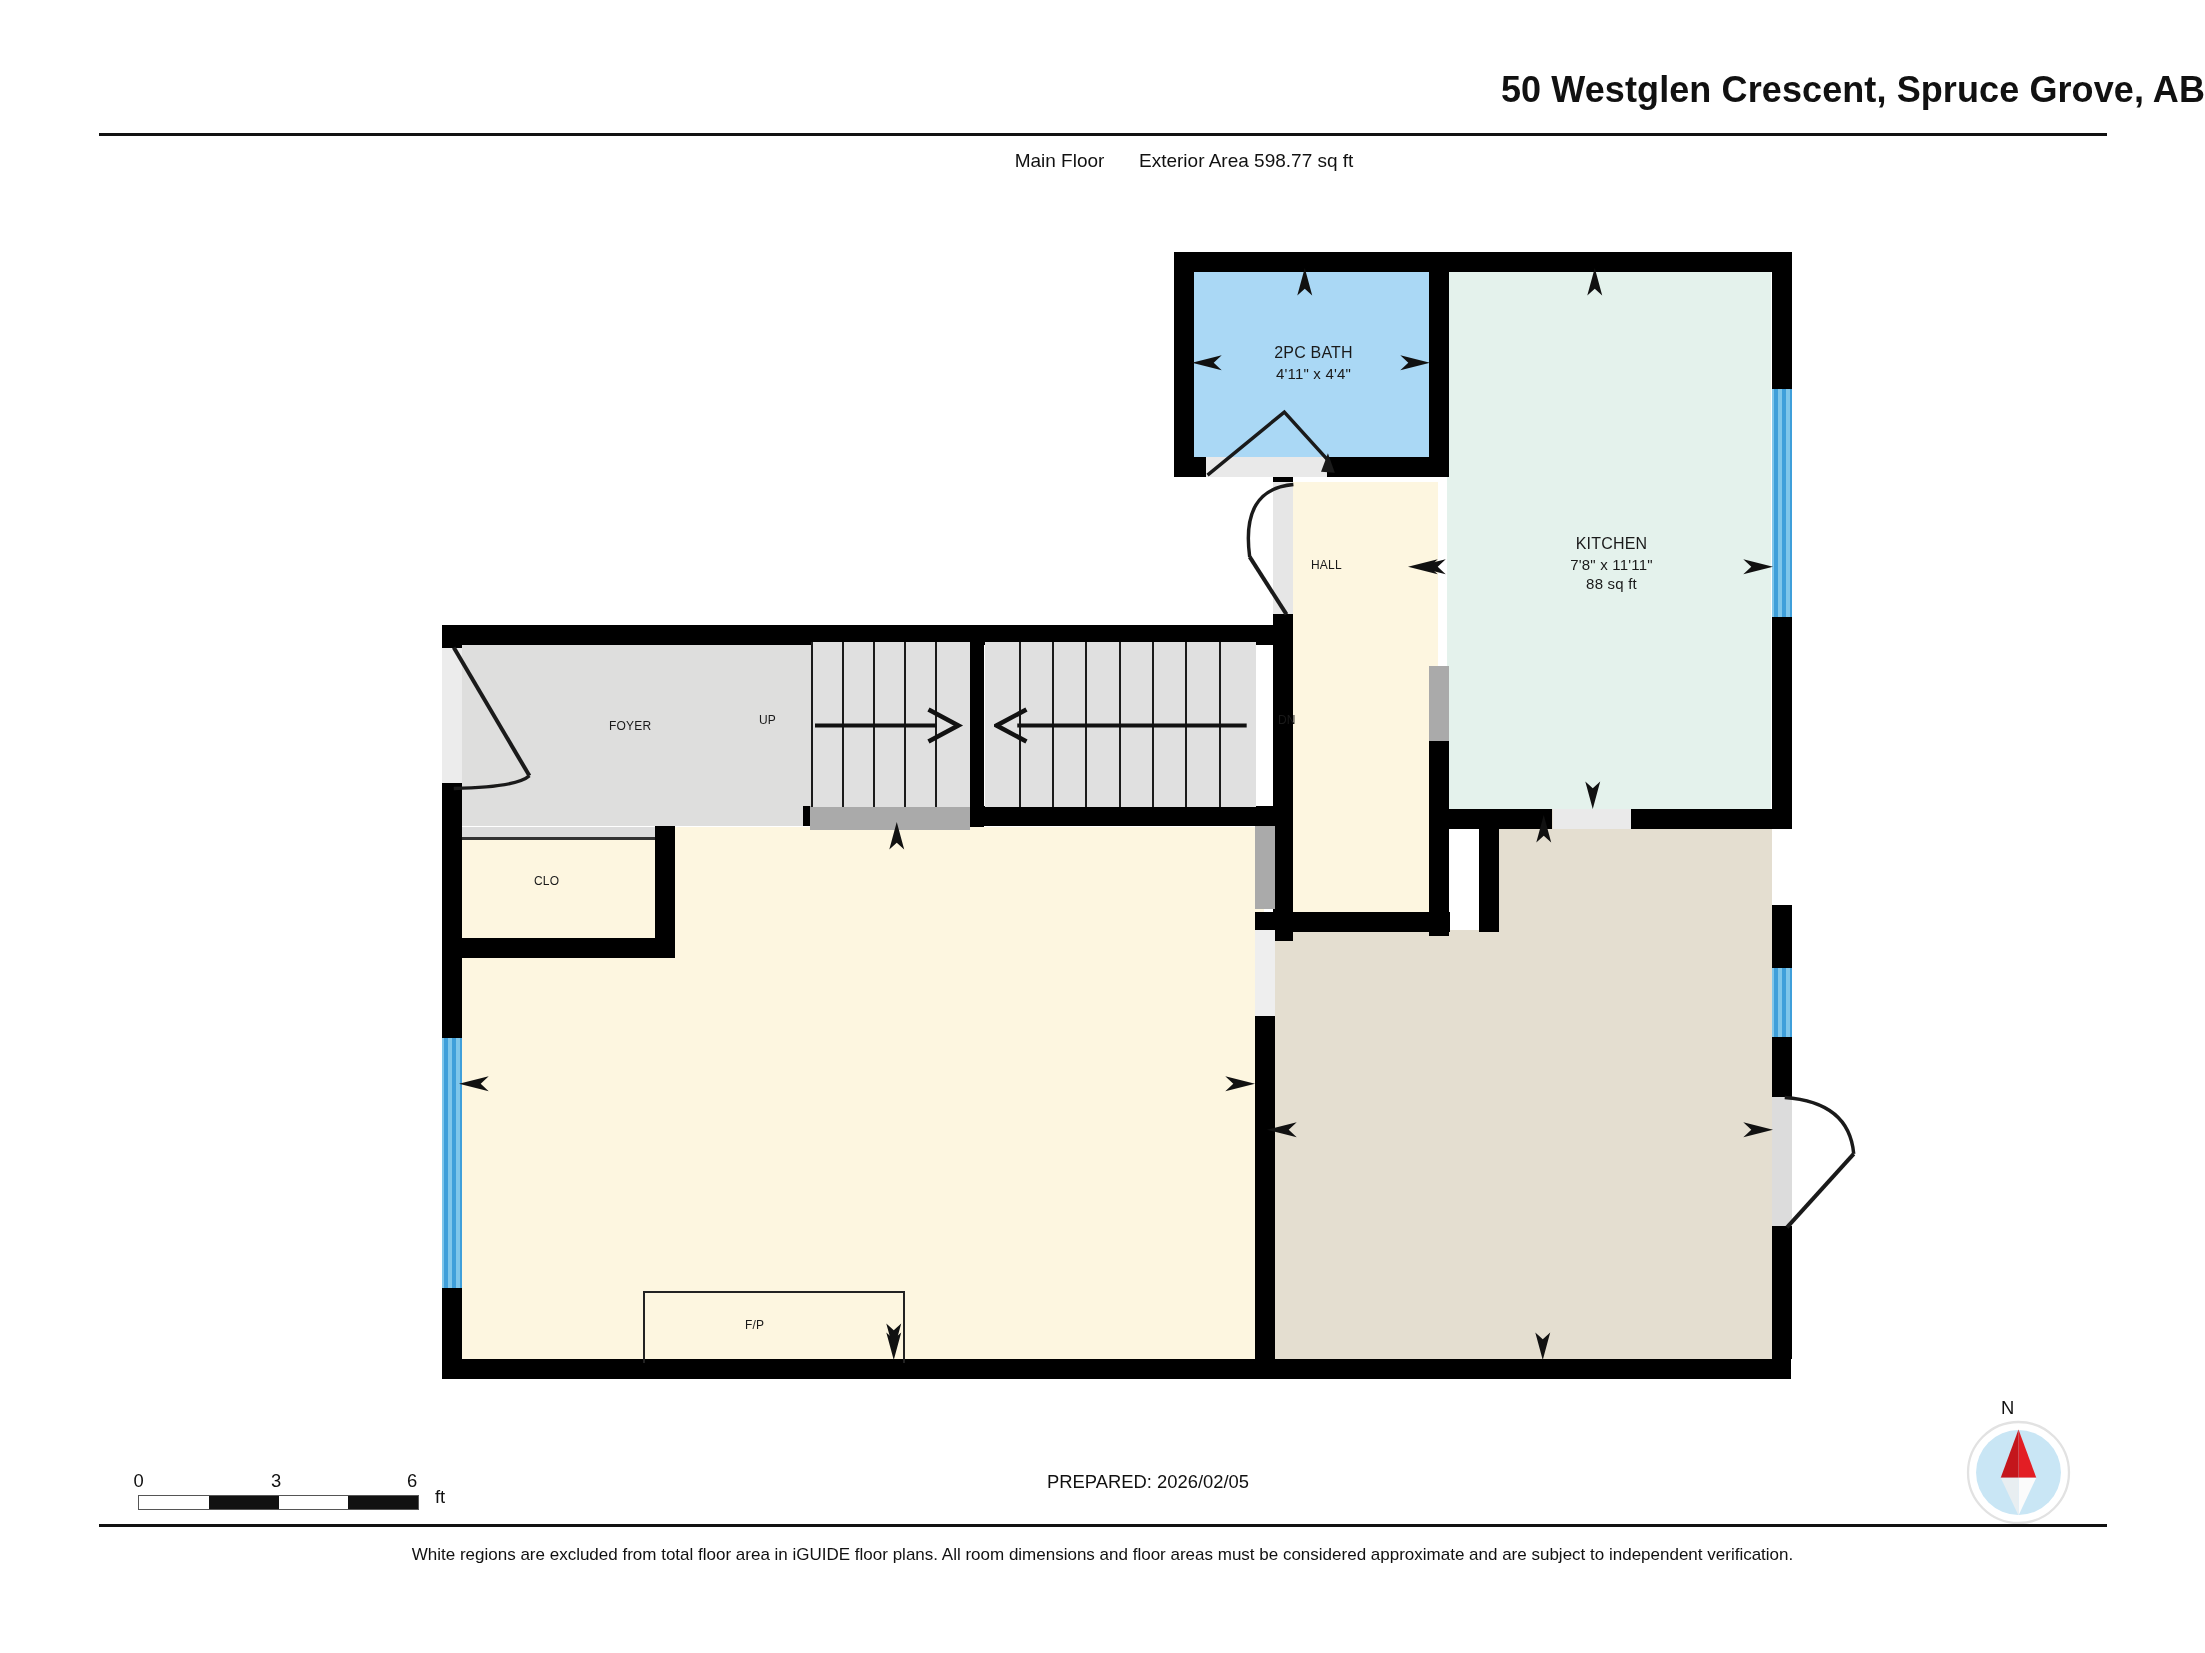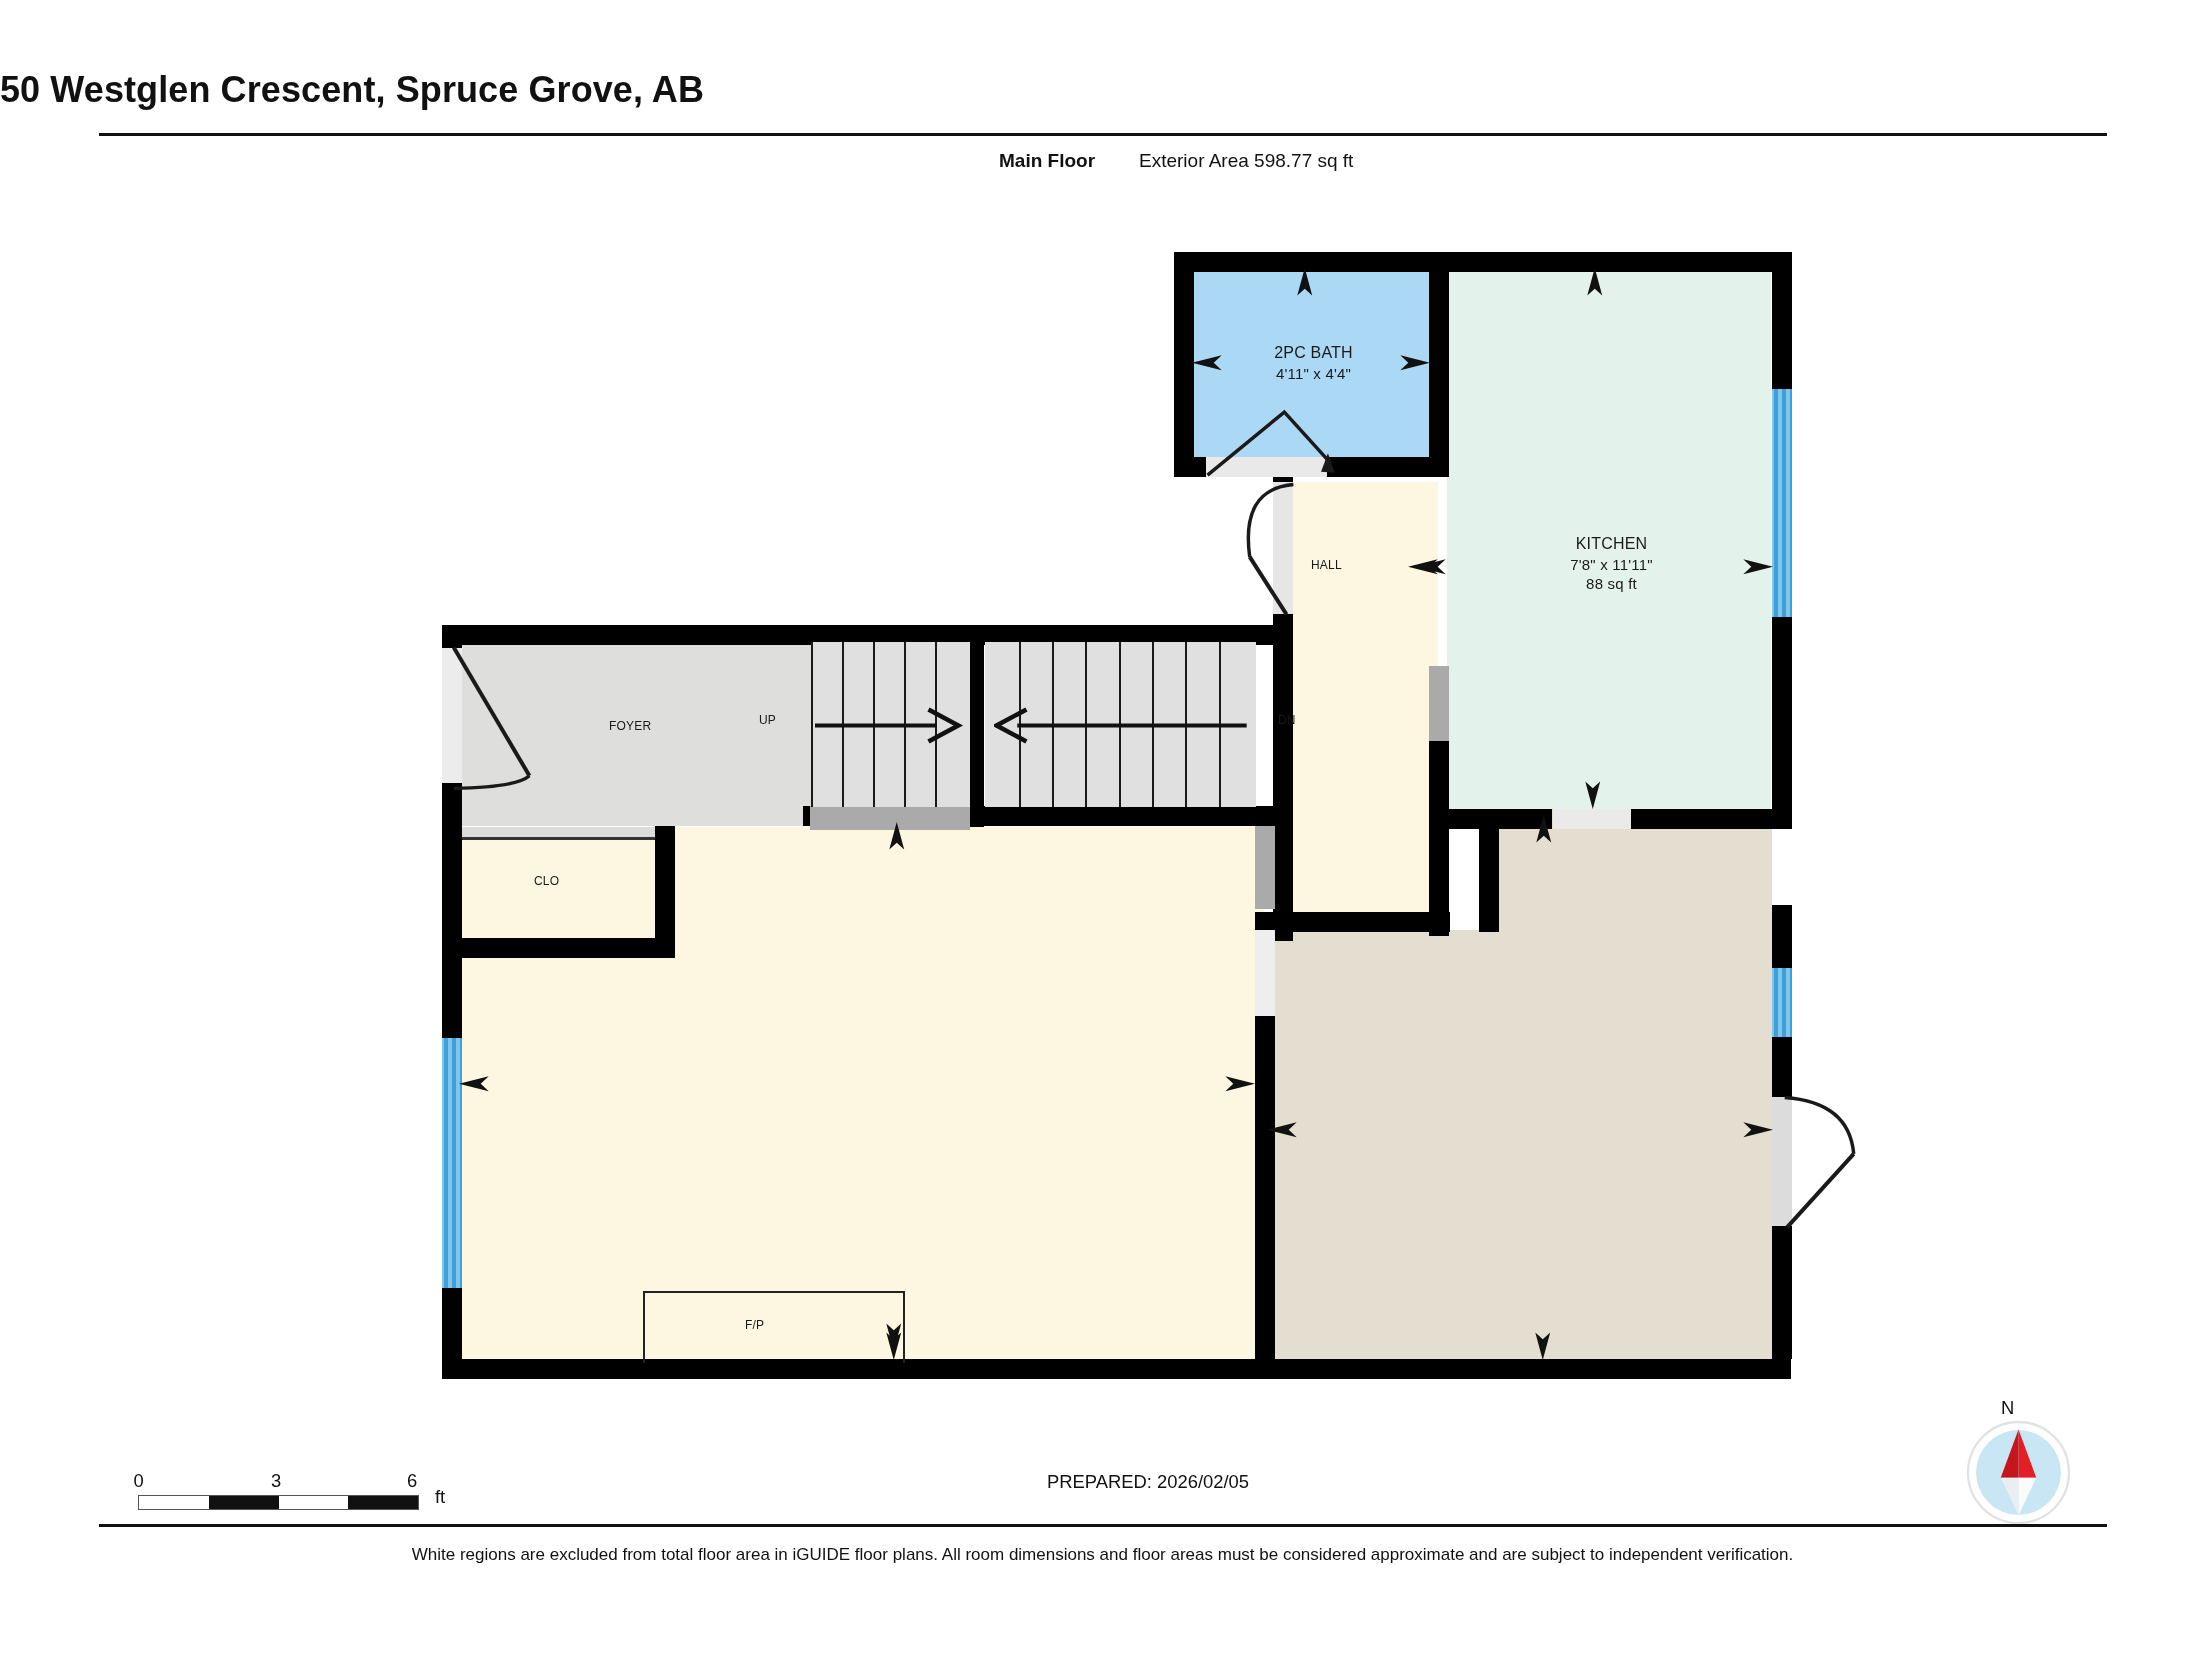--- a/index.html
+++ b/index.html
@@ -14,44 +14,44 @@
     color: #111111;
     position: relative;
     overflow: hidden;
   }
 
   
   #page-title {
     position: absolute;
     left: 0; top: 69px;
     width: 2205px;
-    text-align: left;
+    text-align: right;
     font-size: 36px;
     font-weight: bold;
     letter-spacing: 0.1px;
     color: #111;
   }
   #title-rule {
     position: absolute;
     left: 99px; top: 133px;
     width: 2008px; height: 2.9px;
     background: #111;
   }
 
   #area-block {
     position: absolute;
     left: 999px; top: 150px;
     width: 689px;
     font-size: 19px;
   }
   #area-block .row { display: flex; align-items: baseline; margin-bottom: 11.5px; }
   #area-block .floor-label {
-    font-weight: bold;
+    font-weight: normal;
     width: 121px;
-    text-align: left;
+    text-align: center;
     padding-right: 10px;
   }
   #area-block .area-val { white-space: nowrap; margin-left: 9px; }
   #area-block .row.second .floor-label { visibility: hidden; }
 
   
   #plan {
     position: absolute;
     left: 0; top: 0;
     width: 2205px; height: 1654px;

